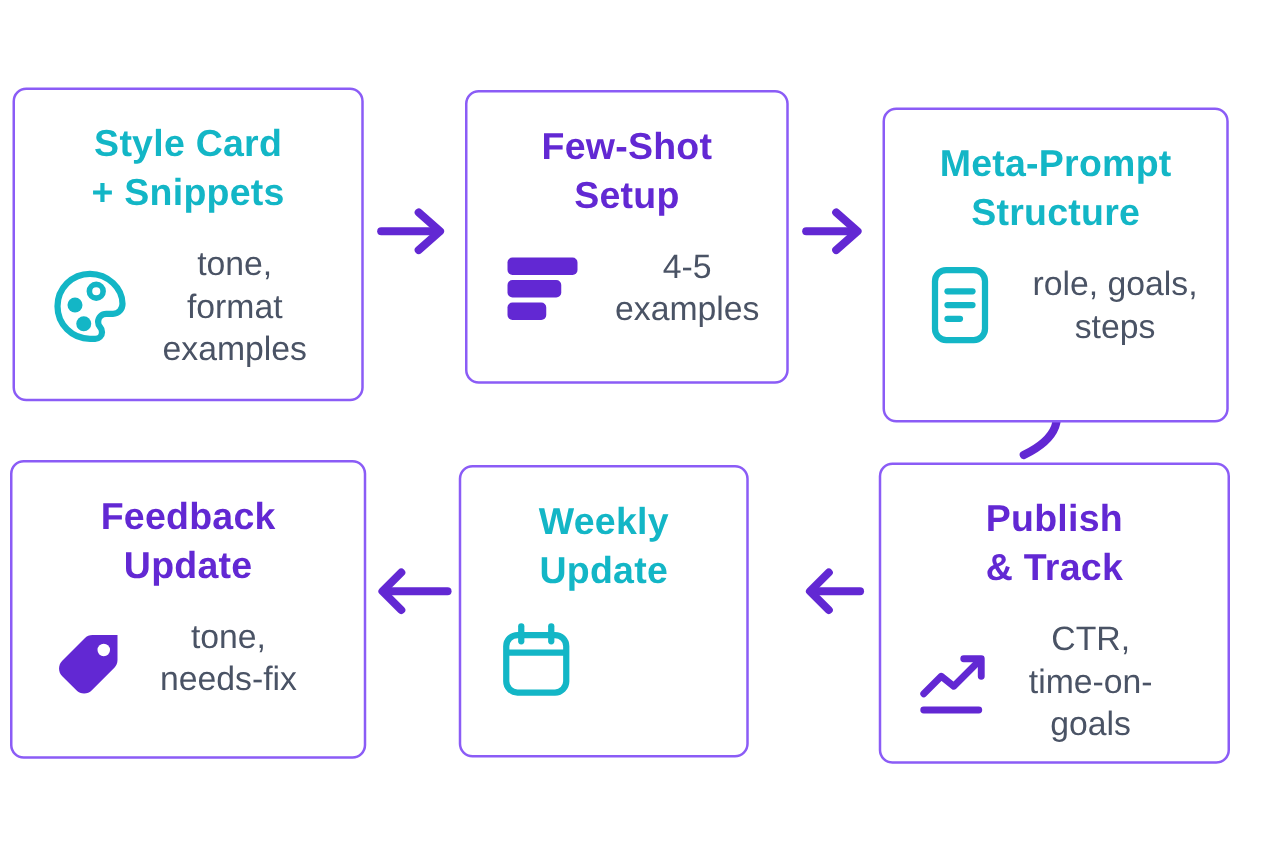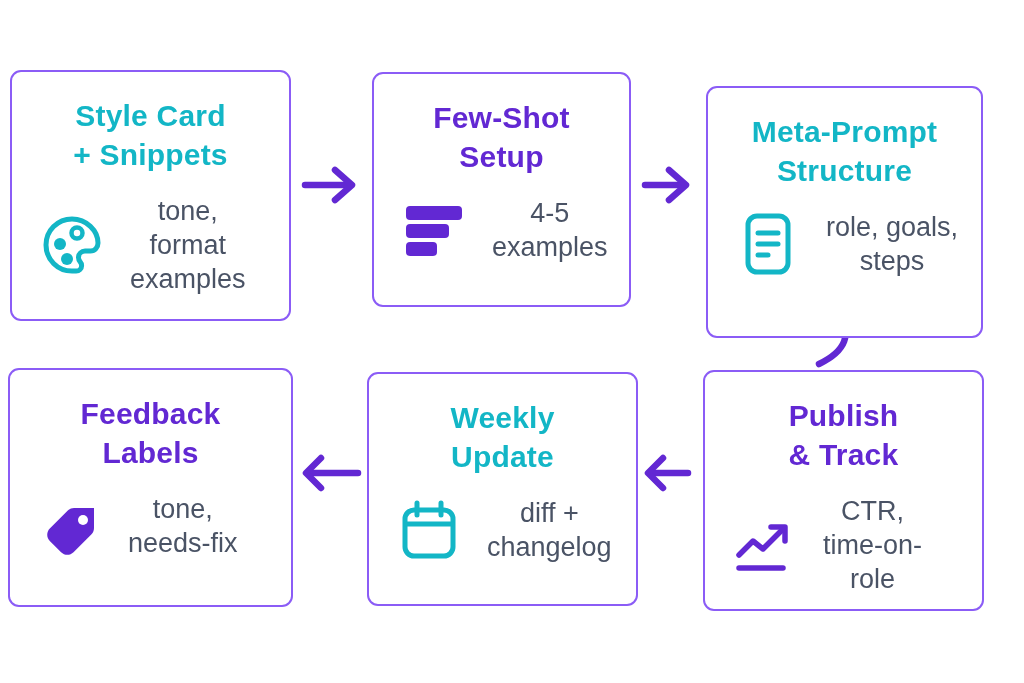--- a/index.html
+++ b/index.html
@@ -104,60 +104,58 @@
           <path d="M22 43 H32"></path>
         </svg>
       </span>
       <span class="desc">role, goals,
 steps</span>
     </div>
   </div>
 
   <div class="card" style="left:8px;top:368px;width:285px;height:239px;">
     <div class="card-title purple">Feedback
-Labels</div>
+Update</div>
     <div class="card-body">
       <span class="icon purple">
         <svg viewBox="0 0 64 64">
           <path fill="currentColor" d="M54 10 h-20 c-2.4 0-4.6 0.9-6.2 2.5 l-18 18 c-3.4 3.4-3.4 9 0 12.4 l11.3 11.3 c3.4 3.4 9 3.4 12.4 0 l18-18 c1.6-1.6 2.5-3.8 2.5-6.2 V10 Z" transform="translate(2,4)"></path>
           <circle cx="45" cy="26" r="5" fill="#ffffff"></circle>
         </svg>
       </span>
       <span class="desc">tone,
 needs-fix</span>
     </div>
   </div>
 
-  <div class="card" style="left:367px;top:372px;width:271px;height:234px;">
+  <div class="card" style="left:367px;top:372px;width:232px;height:234px;">
     <div class="card-title teal">Weekly
 Update</div>
     <div class="card-body">
       <span class="icon teal">
         <svg viewBox="0 0 64 64" fill="none" stroke="currentColor" stroke-width="5" stroke-linecap="round" stroke-linejoin="round">
           <rect x="8" y="12" width="48" height="46" rx="9"></rect>
           <path d="M20 5 V17"></path>
           <path d="M44 5 V17"></path>
           <path d="M9 26 H55"></path>
         </svg>
       </span>
-      <span class="desc">diff +
-changelog</span>
     </div>
   </div>
 
   <div class="card" style="left:703px;top:370px;width:281px;height:241px;">
     <div class="card-title purple">Publish
 &amp; Track</div>
     <div class="card-body">
       <span class="icon purple">
         <svg viewBox="0 0 64 64" fill="none" stroke="currentColor" stroke-width="5.5" stroke-linecap="round" stroke-linejoin="round">
           <path d="M6 42 L20 28 L30 36 L51 15"></path>
           <path d="M38 14 L52 14 L52 28"></path>
           <path d="M6 55 L50 55"></path>
         </svg>
       </span>
       <span class="desc">CTR,
 time-on-
-role</span>
+goals</span>
     </div>
   </div>
 
 </div>
 
 </body></html>

